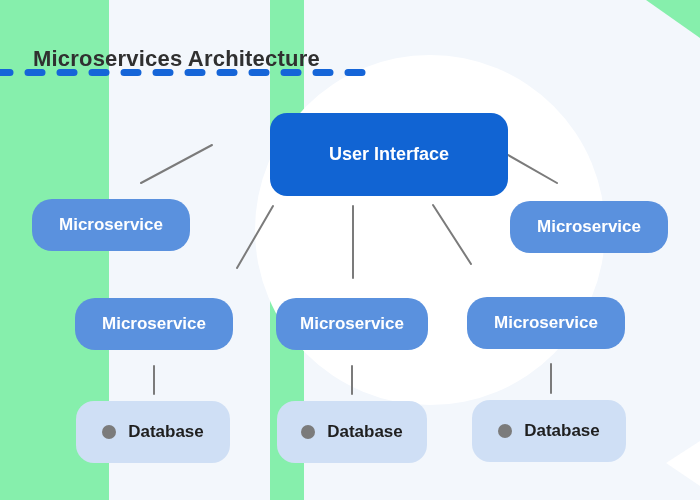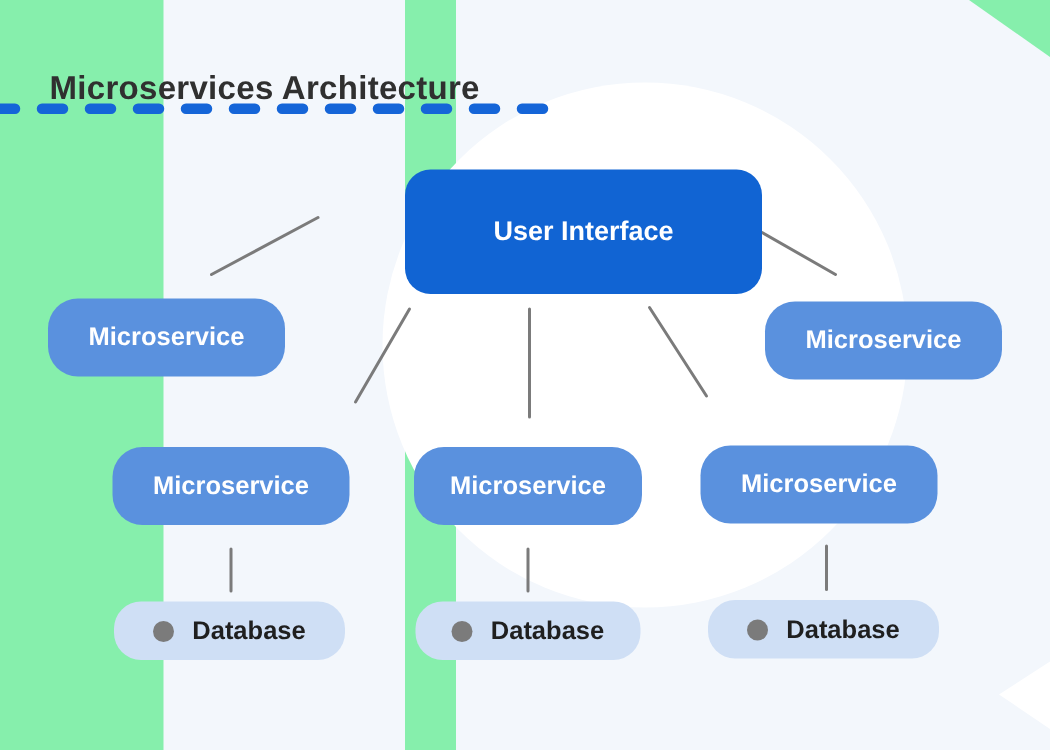--- a/index.html
+++ b/index.html
@@ -61,21 +61,21 @@
     color: #ffffff;
     font-size: 17px;
   }
   .ms-tl { left: 32px;  top: 199px; }
   .ms-tr { left: 510px; top: 201px; }
   .ms-ml { left: 75px;  top: 298px; }
   .ms-mc { left: 276px; top: 298px; width: 152px; }
   .ms-mr { left: 467px; top: 297px; }
 
   .db-box {
-    width: 154px; height: 39px;
+    width: 154px; height: 62px;
     background: #cfdff5;
     border-radius: 18px;
     color: #1f1f1f;
     font-size: 17px;
     gap: 12px;
   }
   .db-1 { left: 76px;  top: 401px; }
   .db-2 { left: 277px; top: 401px; width: 150px; }
   .db-3 { left: 472px; top: 400px; }
 

